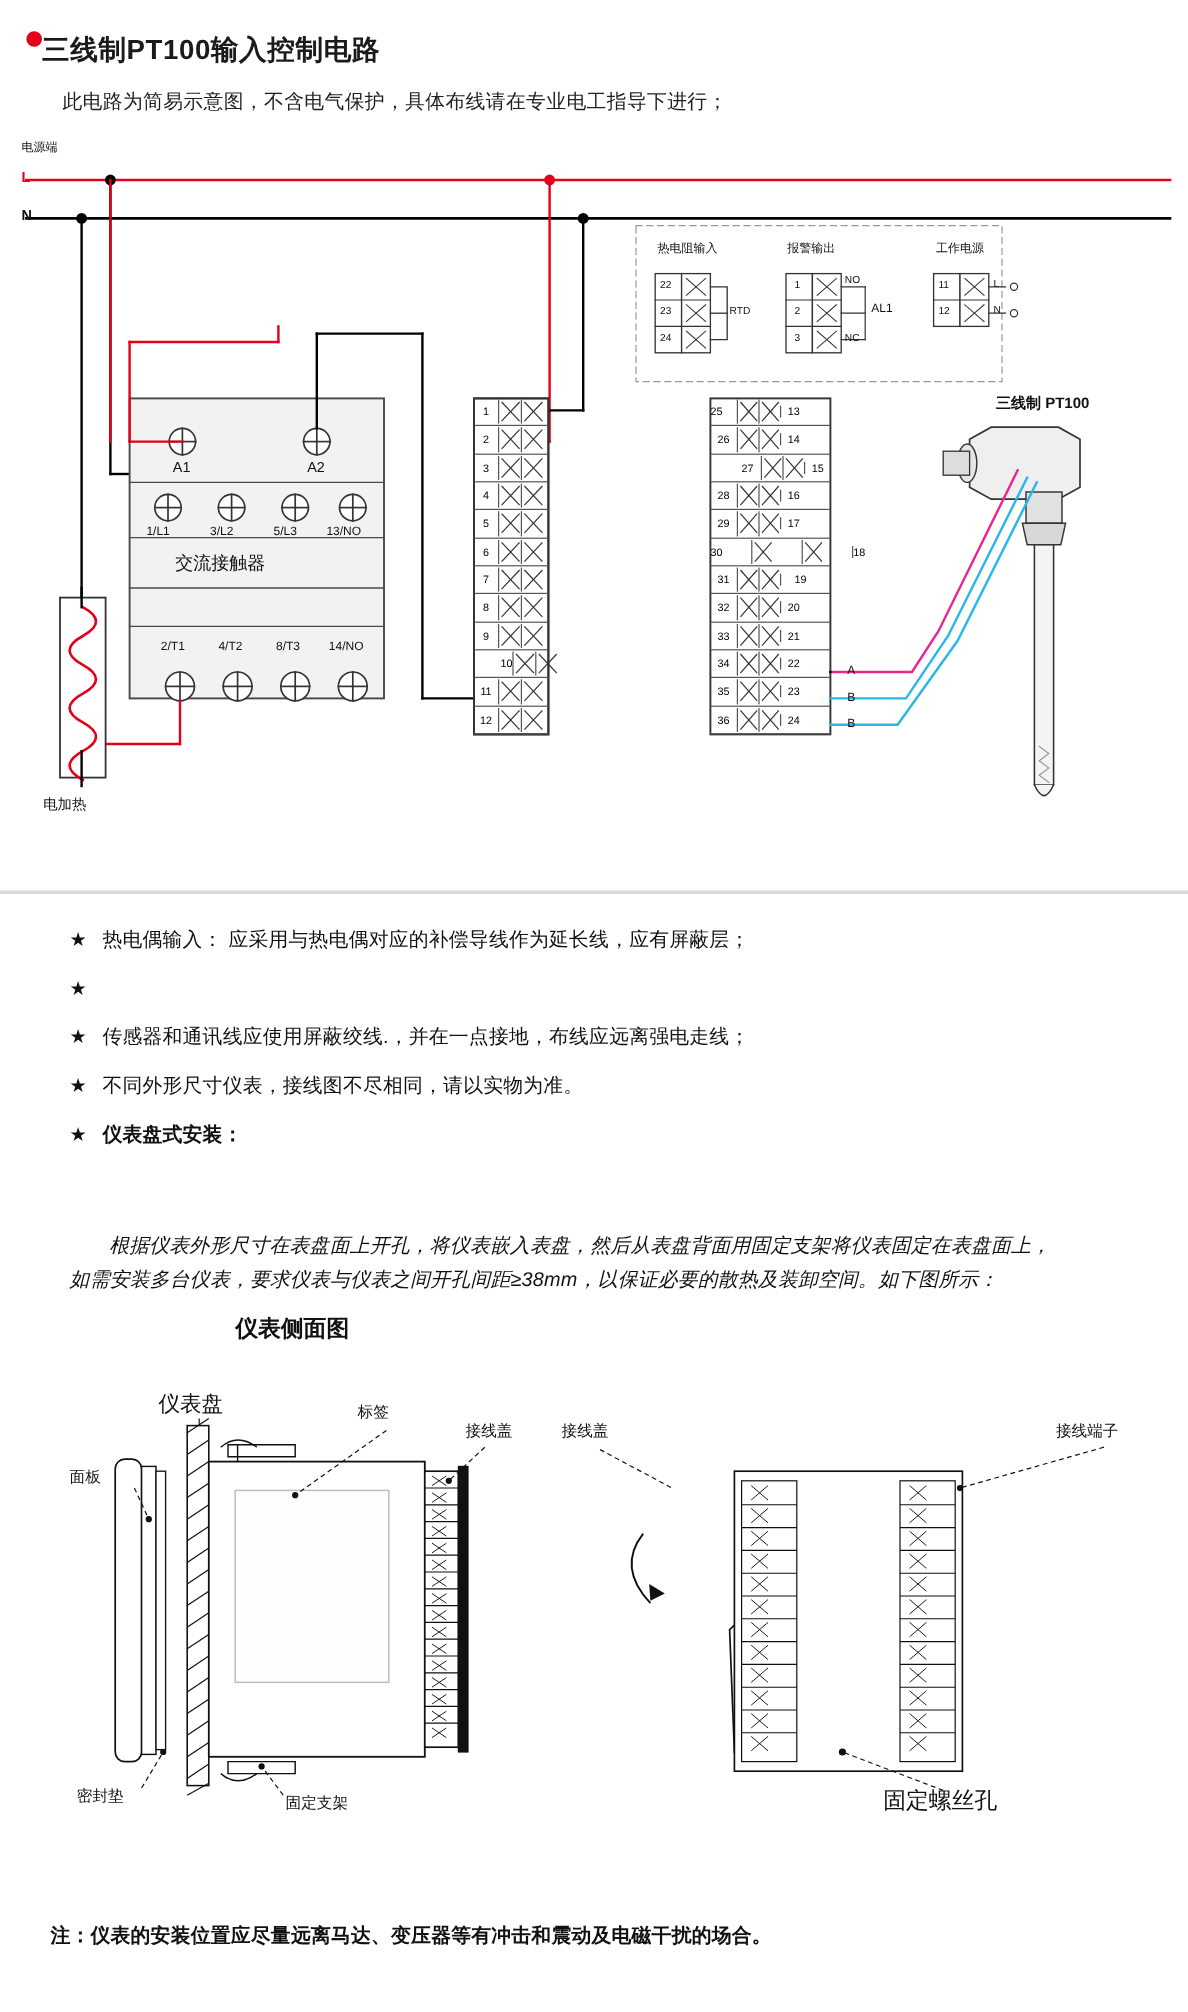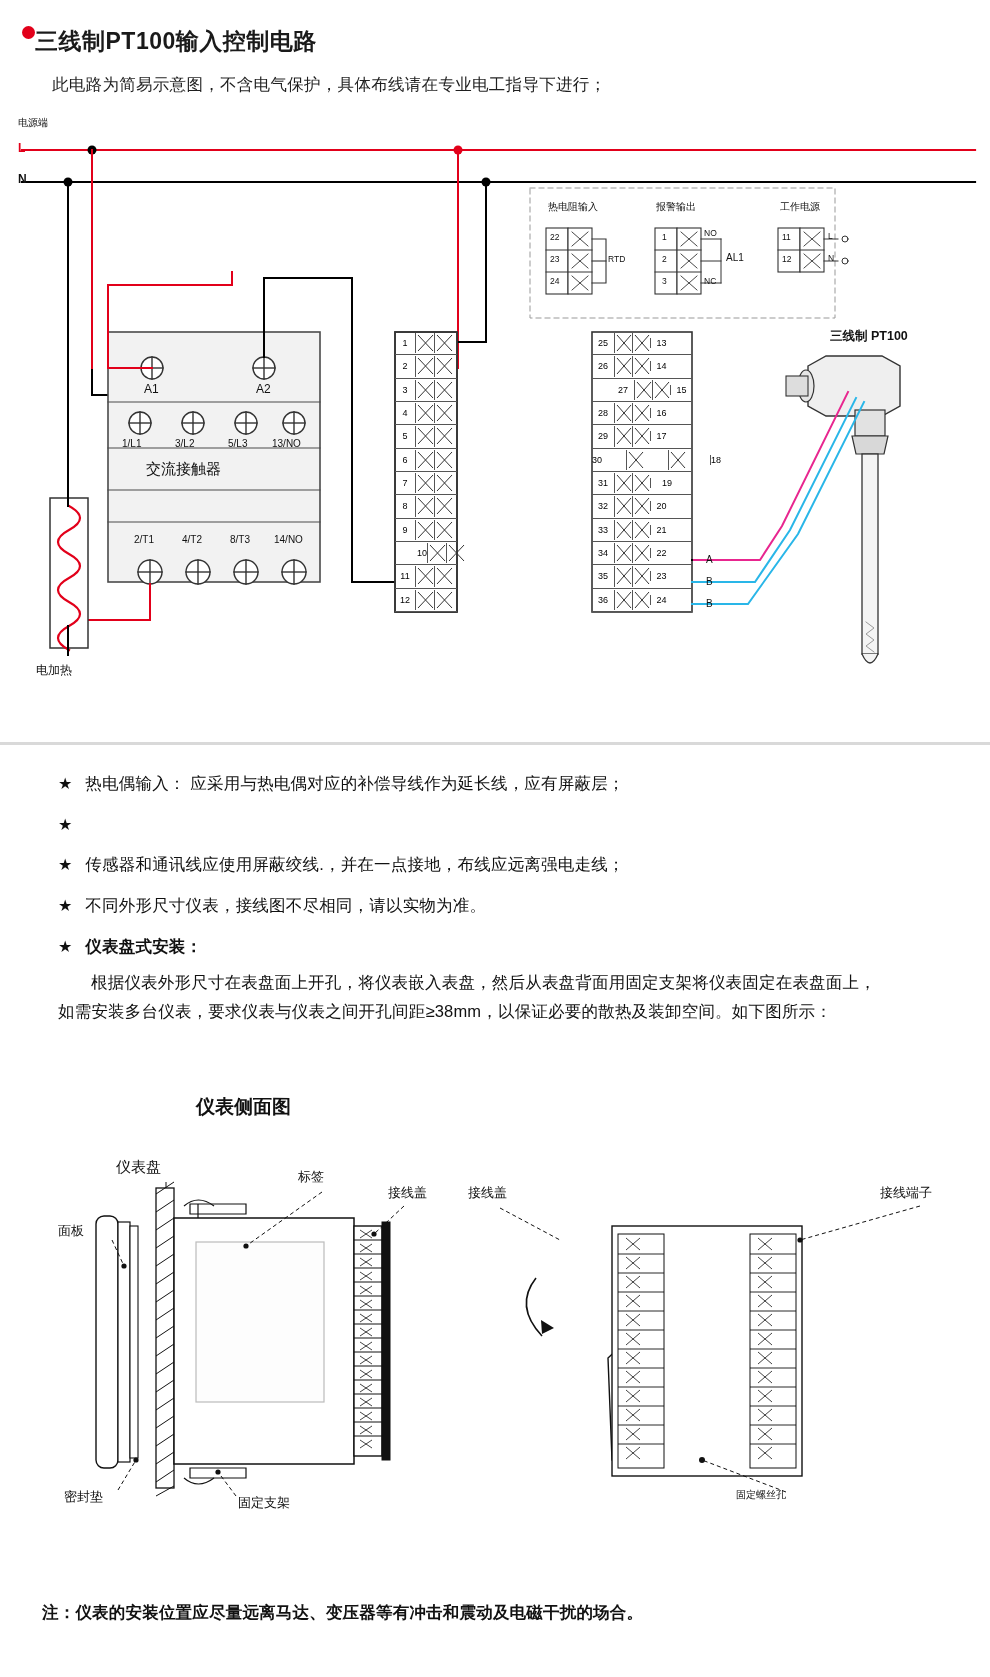--- a/index.html
+++ b/index.html
@@ -81,27 +81,28 @@
     line-height: 1.45;
   }
   .note-text {
     font-size: 16.5px;
     color: #111;
     line-height: 1.45;
     letter-spacing: 0.2px;
   }
   .para {
     position: absolute;
-    left: 58px; top: 968px;
+    left: 58px; top: 1024px;
     width: 830px;
     font-size: 16.5px;
     color: #111;
     line-height: 1.75;
     text-indent: 33px;
     letter-spacing: 0.2px;
+    font-style: italic;
   }
 
   .side-view-title {
     position: absolute;
     left: 196px; top: 1094px;
     font-size: 19px; font-weight: bold; color: #111;
   }
 
   
   .mech-area {
@@ -512,21 +513,21 @@
           <span style="width: 19px; height: 20.3333px; border-left: 1px solid rgb(85, 85, 85); display: block;">
             <svg width="19" height="20" viewBox="0 0 19 20">
               <line x1="2" y1="2" x2="17" y2="18" stroke="#333" stroke-width="1"></line>
               <line x1="17" y1="2" x2="2" y2="18" stroke="#333" stroke-width="1"></line>
             </svg>
           </span>
         </div>
       </div>
     <div id="right-block" style="position:absolute; left:592px; top:222px; width:100px; height:280px;">
         <div style="position: absolute; left: 0px; top: 0px; width: 100px; height: 23.3333px; display: flex; align-items: center; border-bottom: 1px solid rgb(85, 85, 85); font-size: 9px;">
-          <span style="width: 22px; text-align: center;">25</span>
+          <span style="width: 22px; ">25</span>
           <span style="width: 18px; height: 20.3333px; border-left: 1px solid rgb(85, 85, 85); display: block;">
             <svg width="18" height="20" viewBox="0 0 18 20">
               <line x1="2" y1="2" x2="16" y2="18" stroke="#333" stroke-width="1"></line>
               <line x1="16" y1="2" x2="2" y2="18" stroke="#333" stroke-width="1"></line>
             </svg>
           </span>
           <span style="width: 18px; height: 20.3333px; border-left: 1px solid rgb(85, 85, 85); display: block;">
             <svg width="18" height="20" viewBox="0 0 18 20">
               <line x1="2" y1="2" x2="16" y2="18" stroke="#333" stroke-width="1"></line>
               <line x1="16" y1="2" x2="2" y2="18" stroke="#333" stroke-width="1"></line>
@@ -943,26 +944,26 @@
 
         <path d="M920 76 L800 110" stroke="#111" stroke-width="1" stroke-dasharray="4 3"></path>
         <circle cx="800" cy="110" r="2.6" fill="#111" stroke="none"></circle>
         <path d="M500 78 L560 110" stroke="#111" stroke-width="1" stroke-dasharray="4 3"></path>
         <path d="M786 362 L702 330" stroke="#111" stroke-width="1" stroke-dasharray="4 3"></path>
         <circle cx="702" cy="330" r="3" fill="#111" stroke="none"></circle>
       </g>
     </svg>
 
     
-    <div class="lbl" style="left:116px; top:28px; font-size:15px;text-align:right;">仪表盘</div>
+    <div class="lbl" style="left:132px; top:28px; font-size:18px;text-align:right;">仪表盘</div>
     <div class="lbl" style="left:58px; top:92px; font-size:13px;">面板</div>
     <div class="lbl" style="left:298px; top:38px; font-size:13px;">标签</div>
     <div class="lbl" style="left:388px; top:54px; font-size:13px;">接线盖</div>
     <div class="lbl" style="left:468px; top:54px; font-size:13px;">接线盖</div>
     <div class="lbl" style="left:880px; top:54px; font-size:13px;">接线端子</div>
     <div class="lbl" style="left:64px; top:358px; font-size:13px;">密封垫</div>
     <div class="lbl" style="left:238px; top:364px; font-size:13px;">固定支架</div>
-    <div class="lbl" style="left:736px; top:358px; font-size:10px;font-family:Liberation Serif, serif;">固定螺丝孔</div>
+    <div class="lbl" style="left:736px; top:358px; font-size:19px;font-family:Liberation Serif, serif;">固定螺丝孔</div>
   </div>
 
   <div class="footer-note">注：仪表的安装位置应尽量远离马达、变压器等有冲击和震动及电磁干扰的场合。</div>
 
 </div>
 
 </body></html>

